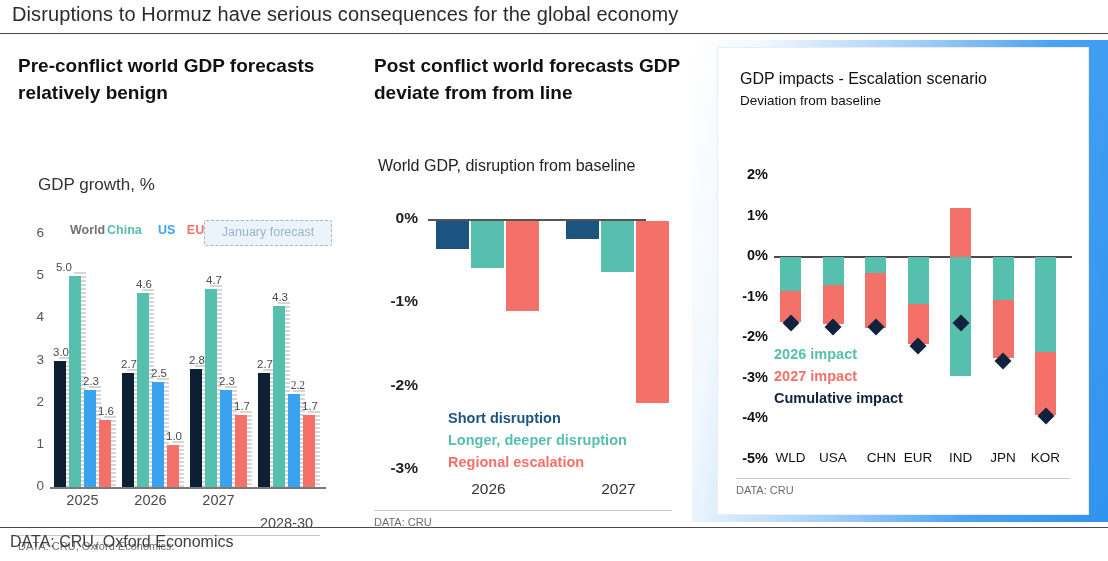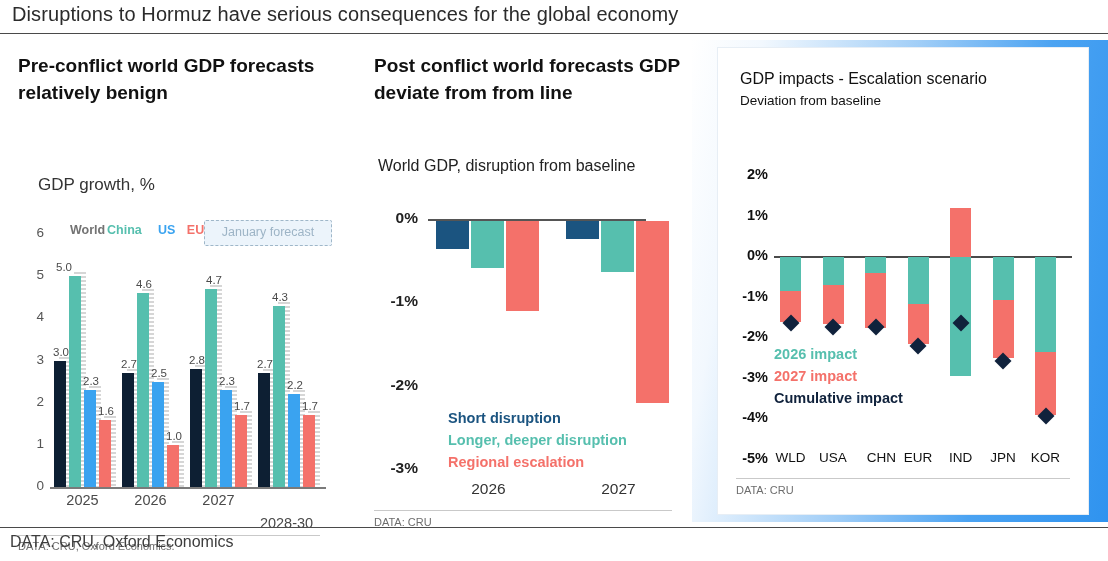--- a/index.html
+++ b/index.html
@@ -140,21 +140,21 @@
       <div class="c1-val" style="left: 224px; top: 360.317px; width: 20px; text-align: center;">1.7</div>
       <div class="c1-cat" style="left: 172px; width: 77px;">2027</div>
       <div class="c1-ghost" style="left: 255px; top: 329.15px; width: 12px; height: 117.85px;"></div>
       <div class="c1-bar" style="left: 250px; top: 333.15px; width: 12px; height: 113.85px; background: rgb(13, 31, 51);"></div>
       <div class="c1-val" style="left: 247px; top: 318.15px; width: 20px; text-align: center;">2.7</div>
       <div class="c1-ghost" style="left: 270px; top: 261.683px; width: 12px; height: 185.317px;"></div>
       <div class="c1-bar" style="left: 265px; top: 265.683px; width: 12px; height: 181.317px; background: rgb(86, 191, 174);"></div>
       <div class="c1-val" style="left: 262px; top: 250.683px; width: 20px; text-align: center;">4.3</div>
       <div class="c1-ghost" style="left: 285px; top: 350.233px; width: 12px; height: 96.7667px;"></div>
       <div class="c1-bar" style="left: 280px; top: 354.233px; width: 12px; height: 92.7667px; background: rgb(58, 163, 240);"></div>
-      <div class="c1-val" style="left: 277px; top: 339.233px; width: 20px; text-align: center;">2.2</div>
+      <div class="c1-val" style="left: 277px; top: 339.233px; width: 20px; text-align: right; font-family: Liberation Serif, serif;">2.2</div>
       <div class="c1-ghost" style="left: 300px; top: 371.317px; width: 12px; height: 75.6833px;"></div>
       <div class="c1-bar" style="left: 295px; top: 375.317px; width: 12px; height: 71.6833px; background: rgb(244, 113, 106);"></div>
       <div class="c1-val" style="left: 292px; top: 360.317px; width: 20px; text-align: center;">1.7</div>
       <div class="c1-cat" style="left: 240px; width: 77px; margin-top: 23px;">2028-30</div>
     </div>
 
   <div class="srcline" style="left:10px;top:495px;width:302px;"></div>
   <div class="src" style="left:10px;top:500px;">DATA: CRU, Oxford Economics.</div>
 </div>
 

